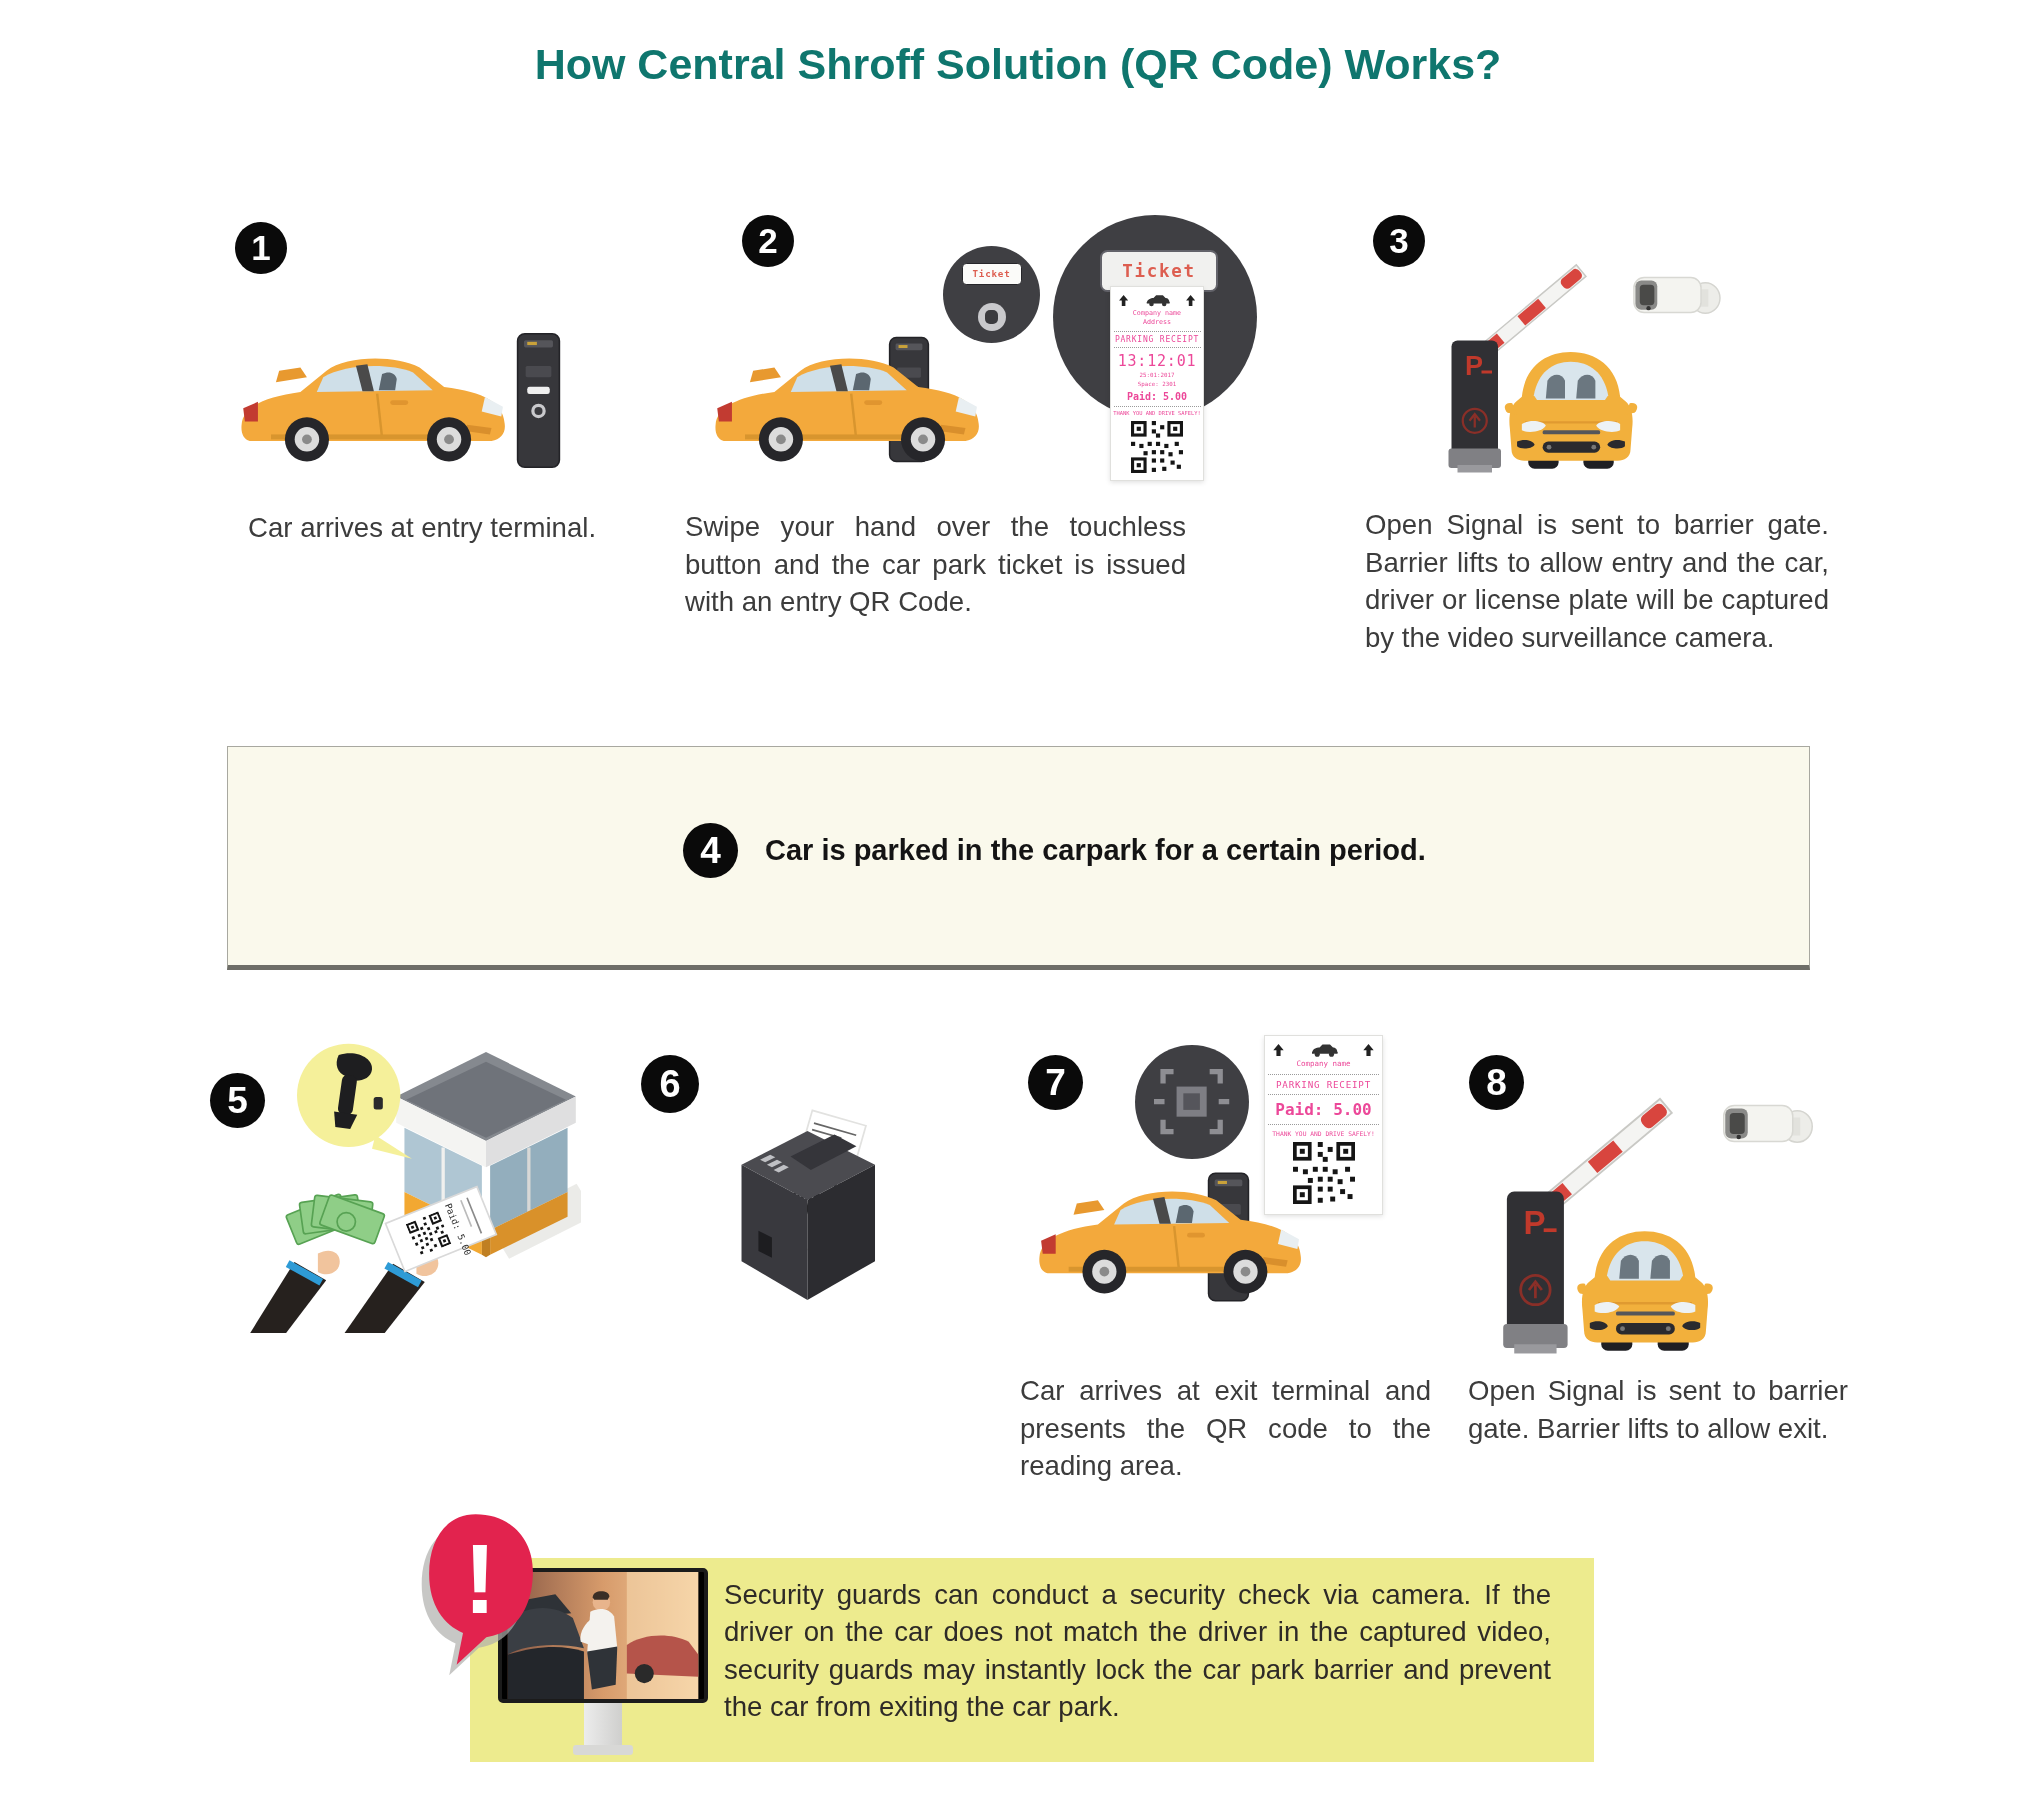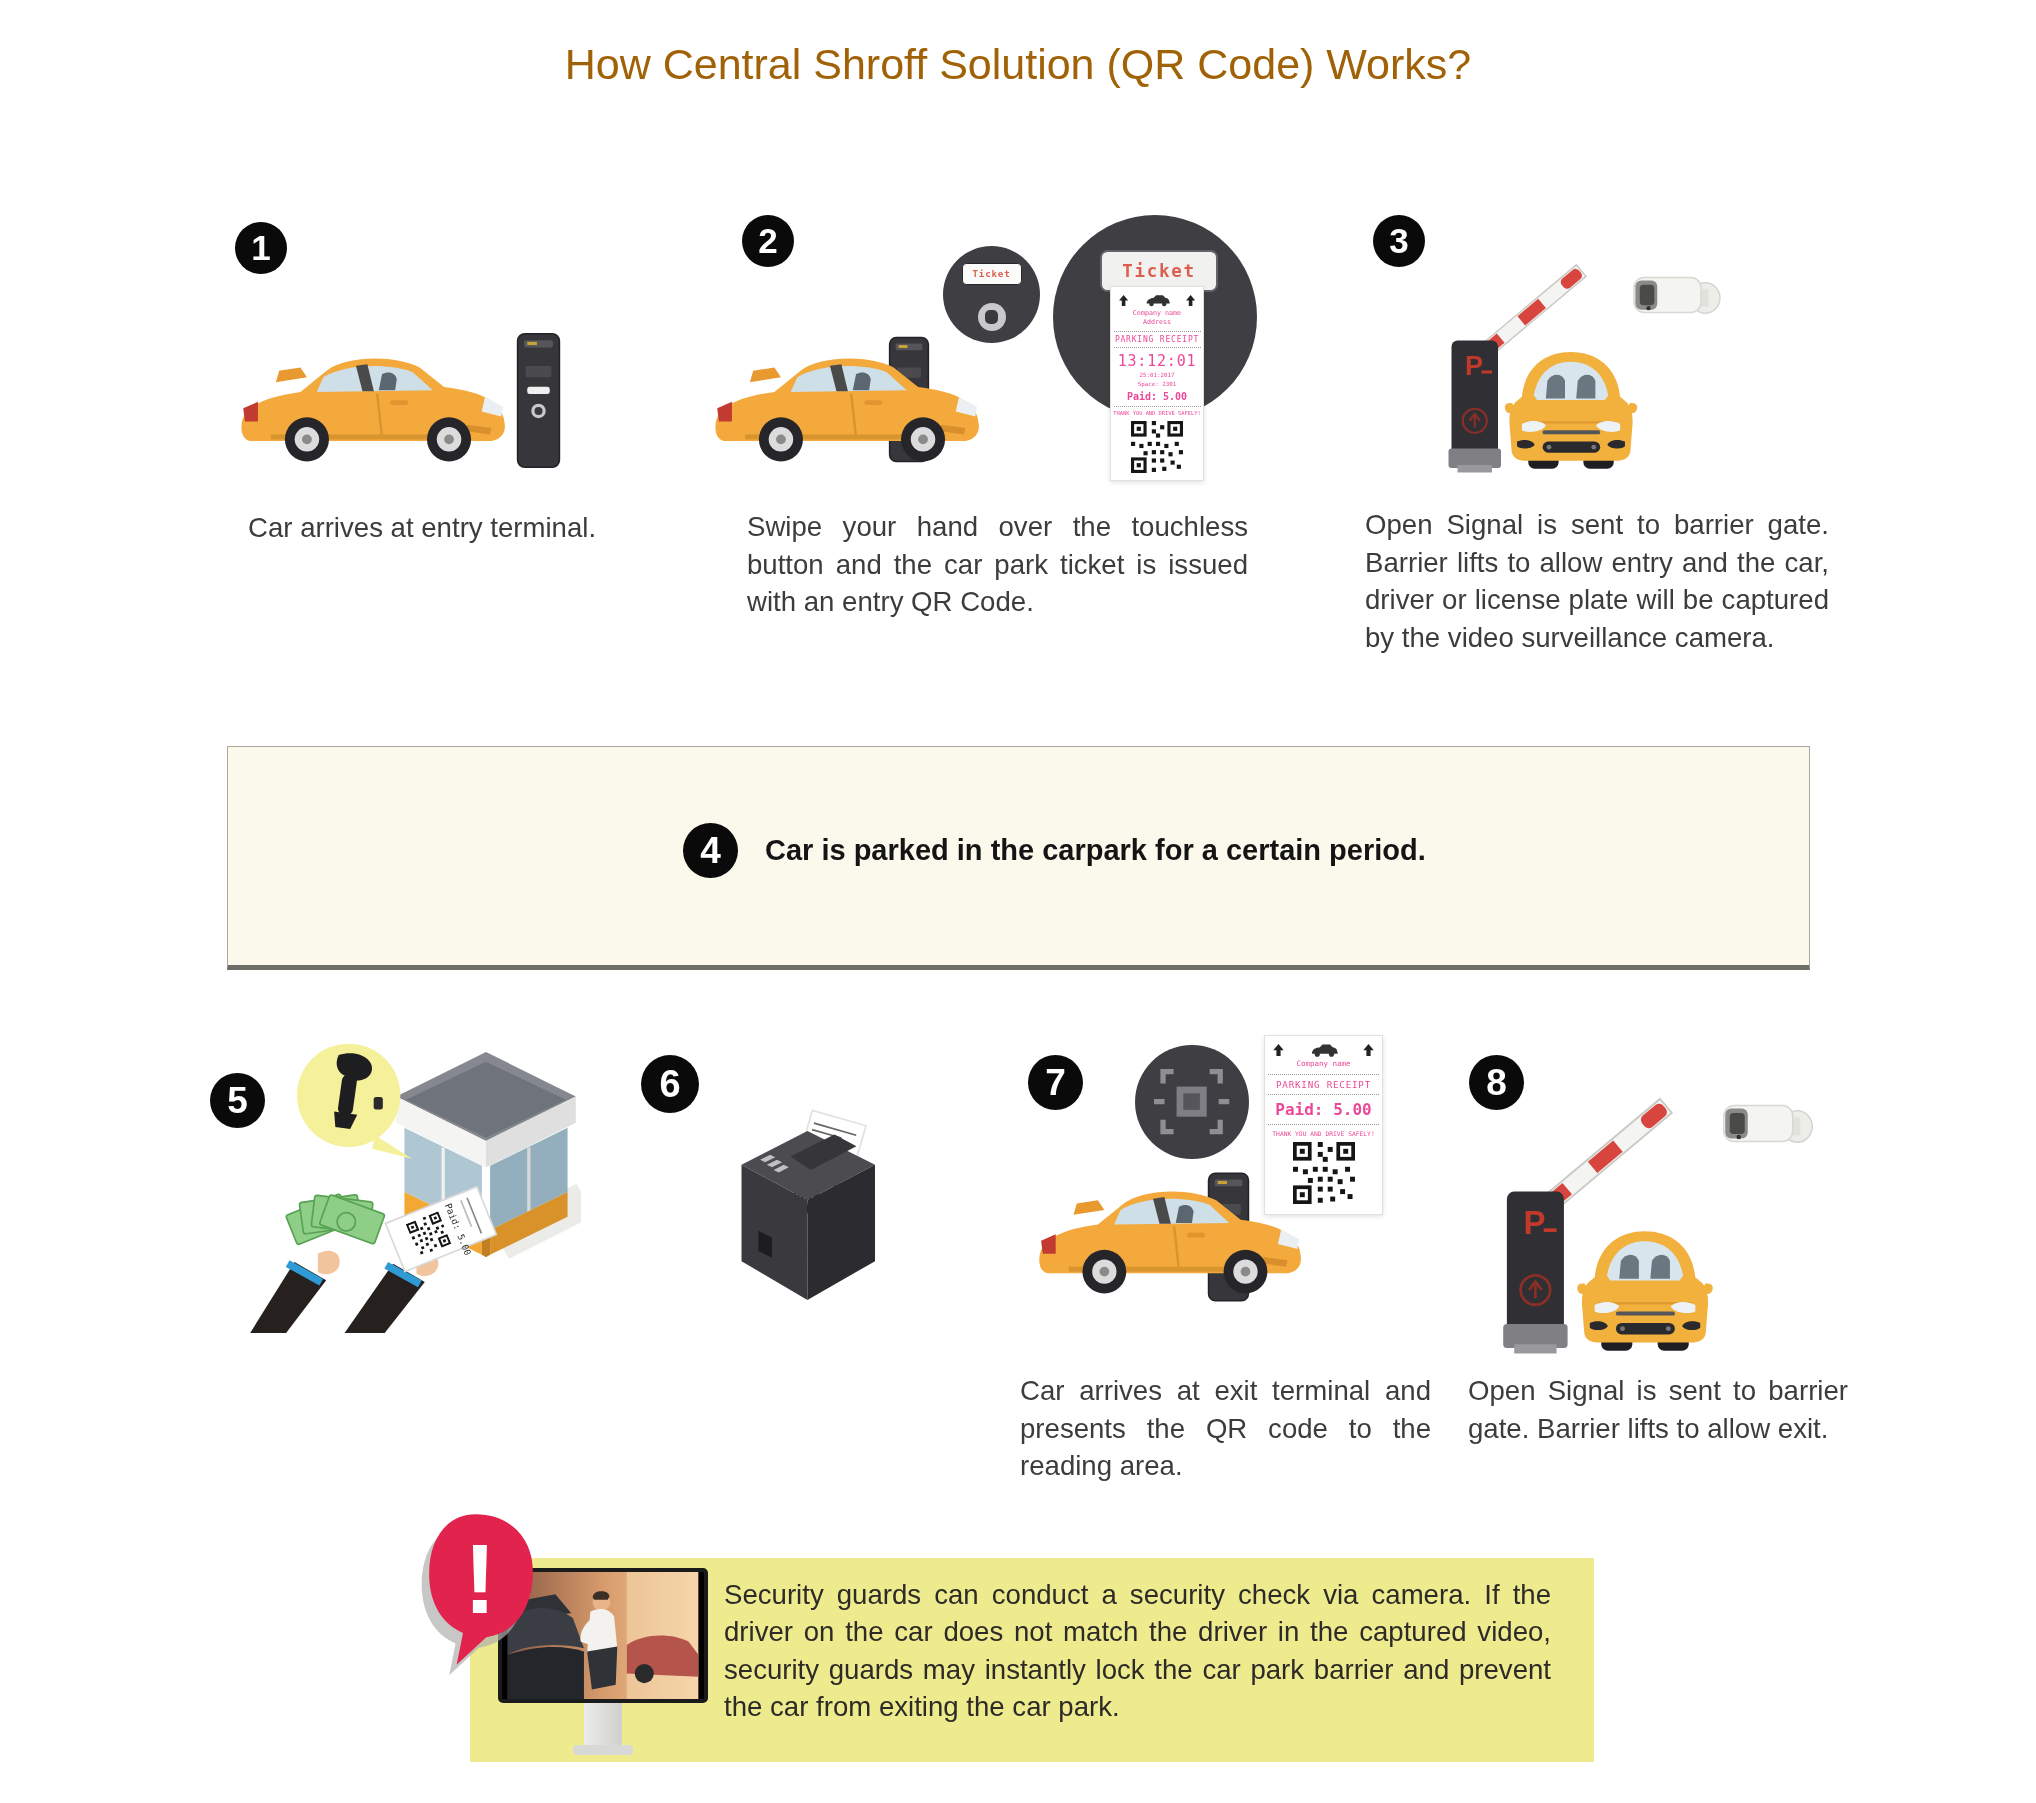--- a/index.html
+++ b/index.html
@@ -1,20 +1,20 @@
 <!DOCTYPE html>
 <html style="font-size:13.4px"><head>
 <meta charset="utf-8">
 <style>
   html,body{margin:0;padding:0;background:#ffffff;}
   .page{position:relative;width:2036px;height:1803px;background:#fff;overflow:hidden;
         font-family:"Liberation Sans",sans-serif;color:#3c3c3c;}
   .abs{position:absolute;}
 
-  .title{left:0;right:0;top:40px;text-align:center;font-size:43px;font-weight:400;color:#a16207;letter-spacing:0;}
+  .title{left:0;right:0;top:40px;text-align:center;font-size:43px;font-weight:700;color:#0f766e;letter-spacing:0;}
 
   .badge{background:#0a0a0a;color:#fff;border-radius:50%;display:flex;align-items:center;justify-content:center;
          font-weight:bold;font-size:35px;}
   .badge.b62{width:52px;height:52px;}
   .badge.b66{width:55px;height:55px;font-size:37px;}
   .badge.b70{width:58px;height:58px;font-size:38px;}
 
   .caption{font-size:27.6px;line-height:1.36;color:#3c3c3c;}
   .just{text-align:justify;}
 
@@ -308,21 +308,21 @@
     <div class="r-small">25:01:2017</div>
     <div class="r-small">Space: 2301</div>
     <div class="r-paid">Paid: 5.00</div>
     <div class="dots thin"></div>
     <div class="r-footer">THANK YOU AND DRIVE SAFELY!</div>
     <svg class="r-qr" width="52" height="52" viewBox="0 0 62 62">
         <use href="#qr"></use>
       </svg>
   </div>
 
-  <div class="abs caption just" style="left:747px;top:508px;width:501px;">Swipe your hand over the touchless button and the car park ticket is issued with an entry QR Code.</div>
+  <div class="abs caption just" style="left:685px;top:508px;width:501px;">Swipe your hand over the touchless button and the car park ticket is issued with an entry QR Code.</div>
 
   <div class="abs badge b62" style="left:1373px;top:215px;">3</div>
   <svg class="abs" style="left:1441px;top:252px;width:150px;height:225px;" viewBox="0 0 180 270" width="150" height="225">
       <use href="#barrier"></use>
     </svg>
   <svg class="abs" style="left:1501px;top:336px;width:140px;height:136px;z-index:2;" viewBox="0 0 168 163" width="140" height="136">
       <use href="#car-front"></use>
     </svg>
   <svg class="abs" style="left:1628px;top:270px;width:95px;height:53px;" viewBox="0 0 114 63" width="95" height="53">
       <use href="#camera"></use>

